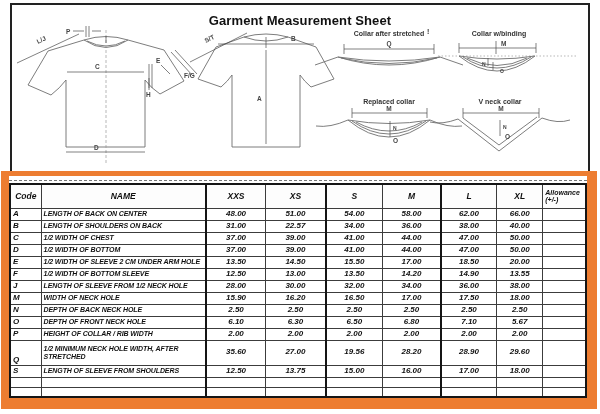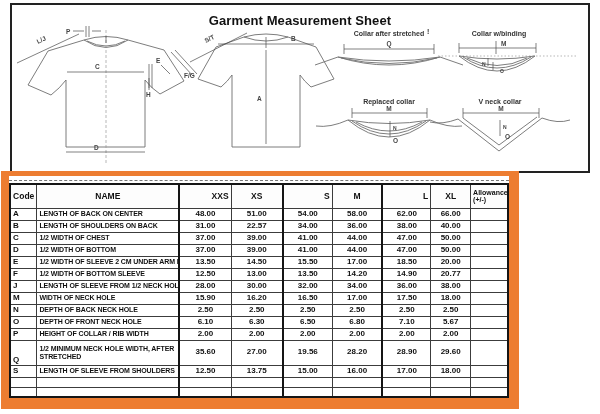--- a/index.html
+++ b/index.html
@@ -20,22 +20,23 @@
   .diagram-svg path, .diagram-svg line { fill:none; }
   .outline { stroke:#6e6e6e; stroke-width:0.9; }
   .dim     { stroke:#4a4a4a; stroke-width:0.7; }
   .dotted  { stroke:#9a9a9a; stroke-width:0.7; }
   .lbl { fill:#444; font-size:6.5px; font-weight:bold; }
   .cap { fill:#333; font-size:7px;  font-weight:bold; }
   .tiny{ fill:#444; font-size:5px;  font-weight:bold; }
 
   
   .table-frame {
-    position:absolute; left:1px; top:171px; width:518px; height:238px;
+    position:absolute; left:1px; top:171px; width:596px; height:238px;
     box-sizing:border-box;
+    font-style:italic;
   }
   .table-inner {
     position:absolute; left:8px; top:5px; right:10px; bottom:13px;
     background:#fff; padding:0;
   }
   .pagebreak-dash { height:4px; border-bottom:1px dashed #777; margin-bottom:2px; }
 
   table.meas {
     width:100%; border-collapse:collapse; table-layout:fixed;
     border:2px solid #151515;
@@ -44,21 +45,21 @@
     border:1px solid #3c3c3c; padding:0 2px; color:#101010;
     font-weight:bold; line-height:1.08; overflow:hidden; white-space:nowrap;
     box-sizing:border-box;
   }
   thead tr th { height:24px; font-size:8.5px; text-align:center; border-bottom:2px solid #151515; background:#fdfdfd; }
   th.allow { font-weight:normal; font-size:7px; text-align:left; line-height:1.2; }
   td { height:12px; font-size:8px; }
   td.code { text-align:left; font-size:8px; }
   td.name { text-align:left; font-size:7px; letter-spacing:-0.1px; }
   td.num  { text-align:center; font-size:8px; }
-  .thickL { border-left:2px solid #151515 !important;text-align:right; }
+  .thickL { border-left:2px solid #151515 !important; }
   tr.tall td { height:25px; }
   tr.tall td.name { white-space:normal; }
   tr.tall td.code { vertical-align:bottom; }
   tr.empty td { height:10px; }
 </style>
 </head>
 <body>
 
 <div class="diagram-frame">
   <div class="sheet-title">Garment Measurement Sheet</div>
@@ -249,21 +250,21 @@
             <td class="num"></td>
           </tr>
           <tr>
             <td class="code">F</td>
             <td class="name">1/2 WIDTH OF BOTTOM SLEEVE</td>
             <td class="num thickL">12.50</td>
             <td class="num">13.00</td>
             <td class="num thickL">13.50</td>
             <td class="num">14.20</td>
             <td class="num thickL">14.90</td>
-            <td class="num">20.77</td>
+            <td class="num">13.55</td>
             <td class="num"></td>
           </tr>
           <tr>
             <td class="code">J</td>
             <td class="name">LENGTH OF SLEEVE FROM 1/2 NECK HOLE</td>
             <td class="num thickL">28.00</td>
             <td class="num">30.00</td>
             <td class="num thickL">32.00</td>
             <td class="num">34.00</td>
             <td class="num thickL">36.00</td>

